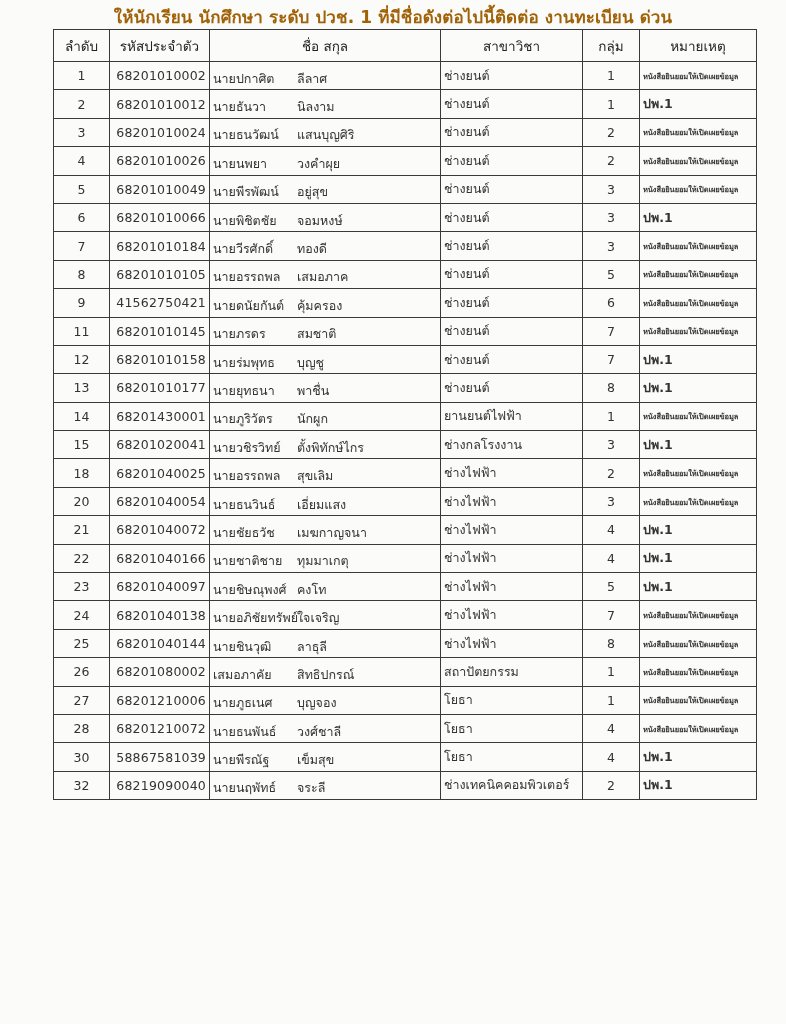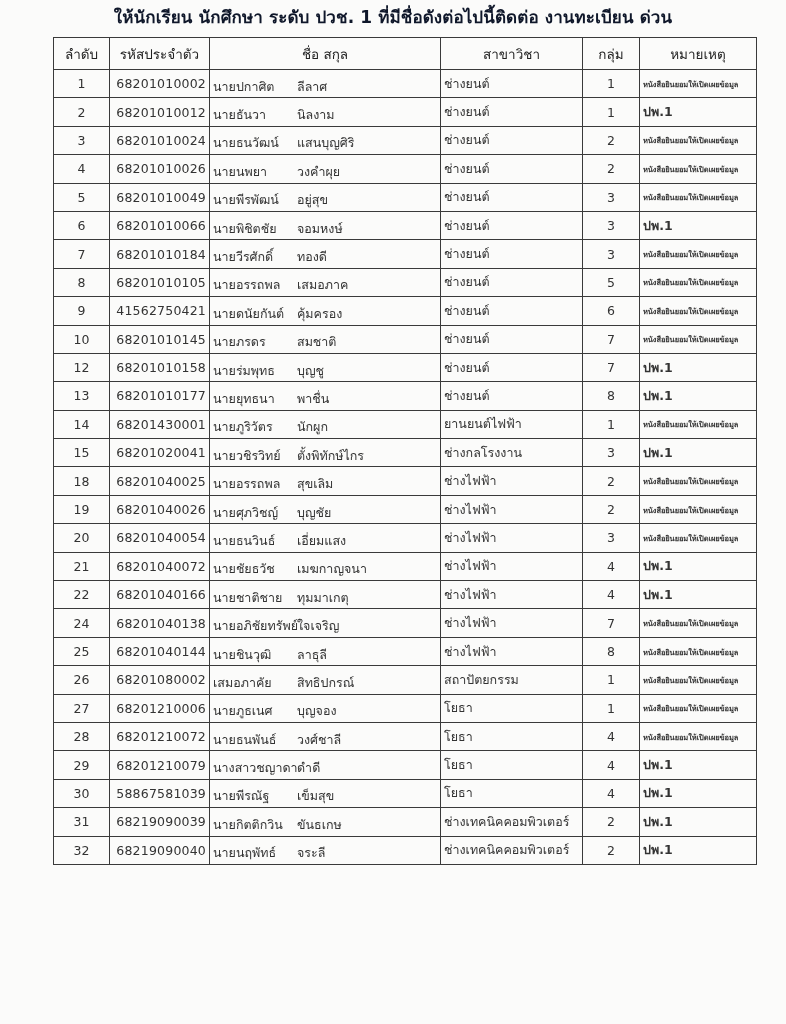--- a/index.html
+++ b/index.html
@@ -3,25 +3,25 @@
 <meta charset="utf-8">
 <style>
   html, body { margin: 0; padding: 0; }
   body {
     width: 786px; height: 1024px; background: #fbfbfa; overflow: hidden;
     font-family: "DejaVu Sans", "Liberation Sans", sans-serif; color: #2a2a2a;
     position: relative;
   }
   .title {
     position: absolute; top: 4px; left: 0; width: 786px; text-align: center;
-    font-size: 17px; font-weight: bold; color: #0f172a; letter-spacing: 0.1px;
+    font-size: 17px; font-weight: bold; color: #a16207; letter-spacing: 0.1px;
     line-height: 26px;
   }
   table.roster {
-    position: absolute; left: 53px; top: 37px; width: 703px;
+    position: absolute; left: 53px; top: 29px; width: 703px;
     border-collapse: collapse; table-layout: fixed;
   }
   table.roster th, table.roster td {
     border: 1.3px solid #3a3a3a; padding: 0 3px; white-space: nowrap; overflow: hidden;
   }
   table.roster th {
     height: 31px; font-size: 13.5px; font-weight: normal; text-align: center; color: #222;
   }
   table.roster td {
     height: 27.4px; font-size: 12.5px; color: #333;
@@ -125,21 +125,21 @@
       </tr>
       <tr>
         <td class="c-no">9</td>
         <td class="c-id">41562750421</td>
         <td class="c-name"><span class="fn">นายดนัยกันต์</span><span class="ln">คุ้มครอง</span></td>
         <td class="c-major">ช่างยนต์</td>
         <td class="c-grp">6</td>
         <td class="c-note small">หนังสือยินยอมให้เปิดเผยข้อมูล</td>
       </tr>
       <tr>
-        <td class="c-no">10</td>
+        <td class="c-no">11</td>
         <td class="c-id">68201010145</td>
         <td class="c-name"><span class="fn">นายภรดร</span><span class="ln">สมชาติ</span></td>
         <td class="c-major">ช่างยนต์</td>
         <td class="c-grp">7</td>
         <td class="c-note small">หนังสือยินยอมให้เปิดเผยข้อมูล</td>
       </tr>
       <tr>
         <td class="c-no">12</td>
         <td class="c-id">68201010158</td>
         <td class="c-name"><span class="fn">นายร่มพุทธ</span><span class="ln">บุญชู</span></td>
@@ -173,28 +173,20 @@
       </tr>
       <tr>
         <td class="c-no">18</td>
         <td class="c-id">68201040025</td>
         <td class="c-name"><span class="fn">นายอรรถพล</span><span class="ln">สุขเลิม</span></td>
         <td class="c-major">ช่างไฟฟ้า</td>
         <td class="c-grp">2</td>
         <td class="c-note small">หนังสือยินยอมให้เปิดเผยข้อมูล</td>
       </tr>
       <tr>
-        <td class="c-no">19</td>
-        <td class="c-id">68201040026</td>
-        <td class="c-name"><span class="fn">นายศุภวิชญ์</span><span class="ln">บุญชัย</span></td>
-        <td class="c-major">ช่างไฟฟ้า</td>
-        <td class="c-grp">2</td>
-        <td class="c-note small">หนังสือยินยอมให้เปิดเผยข้อมูล</td>
-      </tr>
-      <tr>
         <td class="c-no">20</td>
         <td class="c-id">68201040054</td>
         <td class="c-name"><span class="fn">นายธนวินธ์</span><span class="ln">เอี่ยมแสง</span></td>
         <td class="c-major">ช่างไฟฟ้า</td>
         <td class="c-grp">3</td>
         <td class="c-note small">หนังสือยินยอมให้เปิดเผยข้อมูล</td>
       </tr>
       <tr>
         <td class="c-no">21</td>
         <td class="c-id">68201040072</td>
@@ -202,20 +194,28 @@
         <td class="c-major">ช่างไฟฟ้า</td>
         <td class="c-grp">4</td>
         <td class="c-note">ปพ.1</td>
       </tr>
       <tr>
         <td class="c-no">22</td>
         <td class="c-id">68201040166</td>
         <td class="c-name"><span class="fn">นายชาติชาย</span><span class="ln">ทุมมาเกตุ</span></td>
         <td class="c-major">ช่างไฟฟ้า</td>
         <td class="c-grp">4</td>
+        <td class="c-note">ปพ.1</td>
+      </tr>
+      <tr>
+        <td class="c-no">23</td>
+        <td class="c-id">68201040097</td>
+        <td class="c-name"><span class="fn">นายชิษณุพงศ์</span><span class="ln">คงโท</span></td>
+        <td class="c-major">ช่างไฟฟ้า</td>
+        <td class="c-grp">5</td>
         <td class="c-note">ปพ.1</td>
       </tr>
       <tr>
         <td class="c-no">24</td>
         <td class="c-id">68201040138</td>
         <td class="c-name"><span class="fn">นายอภิชัยทรัพย์</span><span class="ln">ใจเจริญ</span></td>
         <td class="c-major">ช่างไฟฟ้า</td>
         <td class="c-grp">7</td>
         <td class="c-note small">หนังสือยินยอมให้เปิดเผยข้อมูล</td>
       </tr>
@@ -245,44 +245,28 @@
       </tr>
       <tr>
         <td class="c-no">28</td>
         <td class="c-id">68201210072</td>
         <td class="c-name"><span class="fn">นายธนพันธ์</span><span class="ln">วงศ์ชาลี</span></td>
         <td class="c-major">โยธา</td>
         <td class="c-grp">4</td>
         <td class="c-note small">หนังสือยินยอมให้เปิดเผยข้อมูล</td>
       </tr>
       <tr>
-        <td class="c-no">29</td>
-        <td class="c-id">68201210079</td>
-        <td class="c-name"><span class="fn">นางสาวชญาดา</span><span class="ln">ดำดี</span></td>
-        <td class="c-major">โยธา</td>
-        <td class="c-grp">4</td>
-        <td class="c-note">ปพ.1</td>
-      </tr>
-      <tr>
         <td class="c-no">30</td>
         <td class="c-id">58867581039</td>
         <td class="c-name"><span class="fn">นายพีรณัฐ</span><span class="ln">เข็มสุข</span></td>
         <td class="c-major">โยธา</td>
         <td class="c-grp">4</td>
         <td class="c-note">ปพ.1</td>
       </tr>
       <tr>
-        <td class="c-no">31</td>
-        <td class="c-id">68219090039</td>
-        <td class="c-name"><span class="fn">นายกิตติกวิน</span><span class="ln">ขันธเกษ</span></td>
-        <td class="c-major">ช่างเทคนิคคอมพิวเตอร์</td>
-        <td class="c-grp">2</td>
-        <td class="c-note">ปพ.1</td>
-      </tr>
-      <tr>
         <td class="c-no">32</td>
         <td class="c-id">68219090040</td>
         <td class="c-name"><span class="fn">นายนฤพัทธ์</span><span class="ln">จระลี</span></td>
         <td class="c-major">ช่างเทคนิคคอมพิวเตอร์</td>
         <td class="c-grp">2</td>
         <td class="c-note">ปพ.1</td>
       </tr>
     </tbody>
 </table>
 

